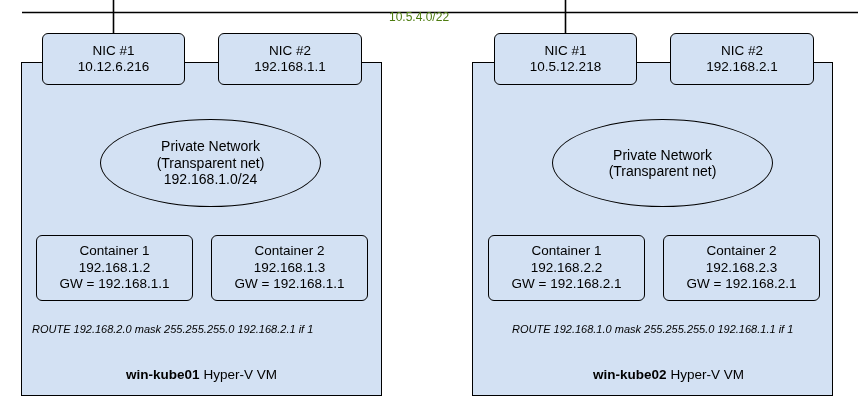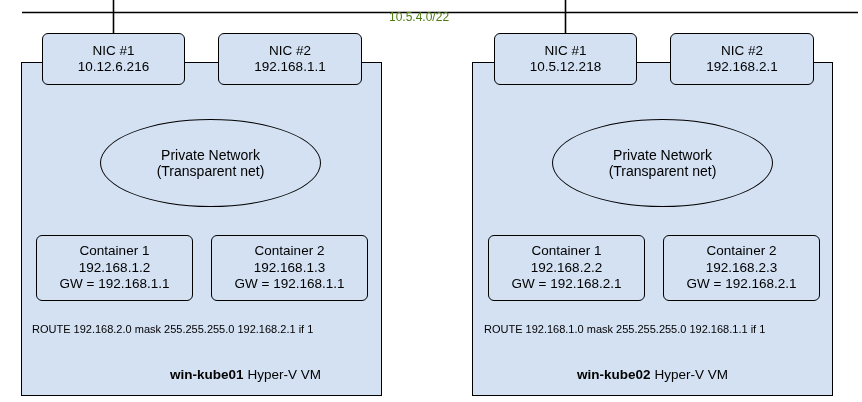--- a/index.html
+++ b/index.html
@@ -69,20 +69,21 @@
     line-height: 16.5px;
     text-align: center;
     white-space: nowrap;
   }
   .route-text {
     position: absolute;
     font-size: 11px;
     line-height: 13px;
     white-space: nowrap;
     color: #000;
+    font-style: italic;
   }
   .vm-caption {
     position: absolute;
     font-size: 13.5px;
     line-height: 16px;
     white-space: nowrap;
     text-align: center;
     color: #000;
   }
   .vm-caption .host {
@@ -123,37 +124,38 @@
   </div>
 
   <div class="node nic-box" style="left:218px; top:33px; width:144px; height:52px;">
     <span class="line-row">NIC #2</span>
     <span class="line-row">192.168.1.1</span>
   </div>
 
   <div class="ellipse" style="left:100px; top:119px; width:221px; height:88px;">
     <span class="line-row">Private Network</span>
     <span class="line-row">(Transparent net)</span>
+    <span class="line-row">192.168.1.0/24</span>
   </div>
 
   <div class="node container-box" style="left:36px; top:235px; width:157px; height:66px;">
     <span class="line-row">Container 1</span>
     <span class="line-row">192.168.1.2</span>
     <span class="line-row">GW = 192.168.1.1</span>
   </div>
 
   <div class="node container-box" style="left:211px; top:235px; width:157px; height:66px;">
     <span class="line-row">Container 2</span>
     <span class="line-row">192.168.1.3</span>
     <span class="line-row">GW = 192.168.1.1</span>
   </div>
 
   <div class="route-text" style="left:32px; top:323px;">ROUTE 192.168.2.0 mask 255.255.255.0 192.168.2.1 if 1</div>
 
-  <div class="vm-caption" style="left:21px; top:367px; width:361px;padding-left:44px;">
+  <div class="vm-caption" style="left:21px; top:367px; width:361px;">
     <span class="host">win-kube01</span><span> Hyper-V VM</span>
   </div>
 
   <div class="vm-panel" style="left:472px; top:62px; width:361px; height:334px;"></div>
 
   <div class="node nic-box" style="left:494px; top:33px; width:143px; height:52px;">
     <span class="line-row">NIC #1</span>
     <span class="line-row">10.5.12.218</span>
   </div>
 
@@ -172,19 +174,19 @@
     <span class="line-row">192.168.2.2</span>
     <span class="line-row">GW = 192.168.2.1</span>
   </div>
 
   <div class="node container-box" style="left:663px; top:235px; width:157px; height:66px;">
     <span class="line-row">Container 2</span>
     <span class="line-row">192.168.2.3</span>
     <span class="line-row">GW = 192.168.2.1</span>
   </div>
 
-  <div class="route-text" style="left:484px; top:323px;">ROUTE 192.168.1.0 mask 255.255.255.0 192.168.1.1 if 1</div>
+  <div class="route-text" style="left:512px; top:323px;">ROUTE 192.168.1.0 mask 255.255.255.0 192.168.1.1 if 1</div>
 
-  <div class="vm-caption" style="left:472px; top:367px; width:361px;">
+  <div class="vm-caption" style="left:472px; top:367px; width:361px;padding-left:16px;">
     <span class="host">win-kube02</span><span> Hyper-V VM</span>
   </div>
 
 </div>
 
 </body></html>

